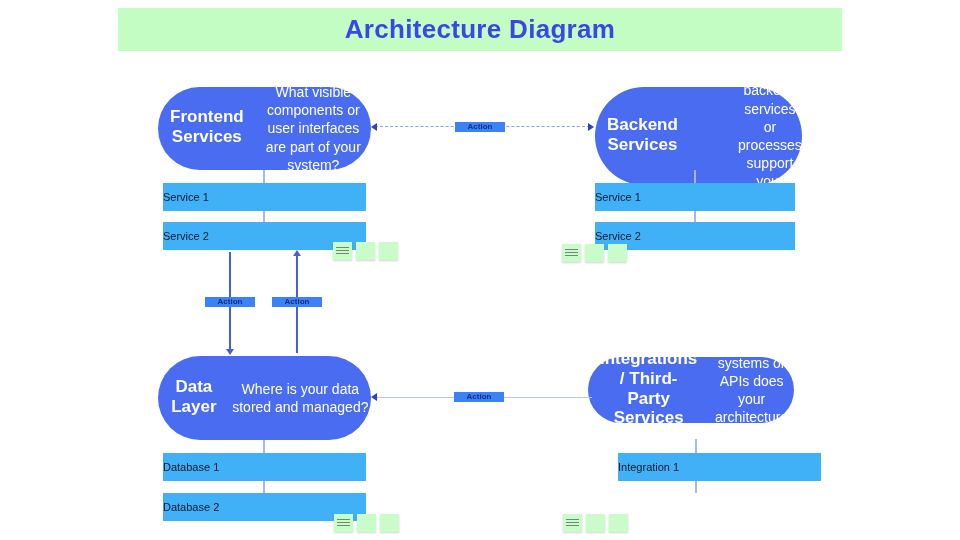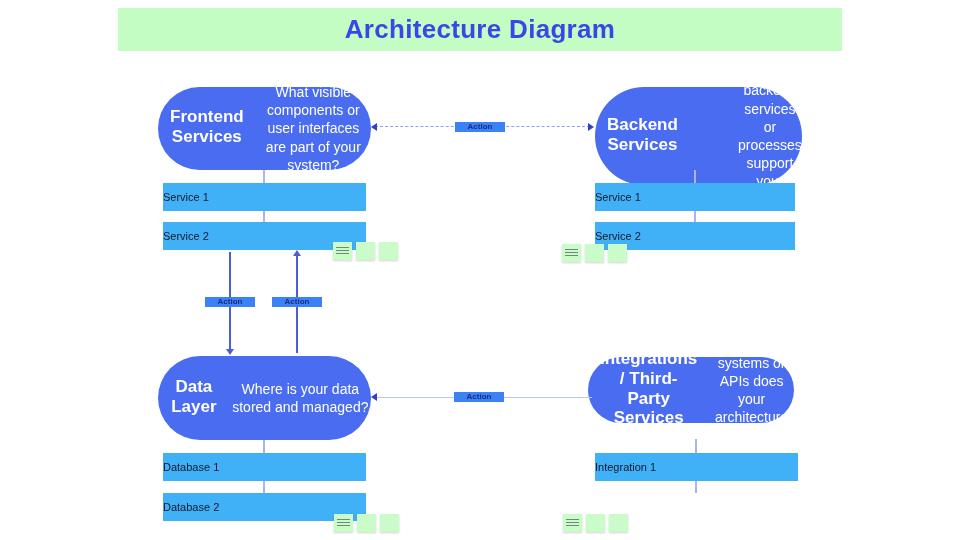--- a/index.html
+++ b/index.html
@@ -29,21 +29,21 @@
   .pill-title{font-size:17px;font-weight:700;line-height:1.15;margin-bottom:3px;padding:0 12px;}
   .pill-subtitle{font-size:14px;font-weight:500;line-height:1.3;max-width:184px;}
   
   .row{
     position:absolute;height:28px;background:var(--row-bg,#41B1F7);
     display:flex;align-items:center;justify-content:flex-start;
     font-size:11px;font-weight:400;color:var(--row-text,#17172B);
   }
   .col-left{left:163px;width:203px;}
   .col-bleft{left:595px;width:200px;}
-  .col-ileft{left:595px;width:203px;}
+  .col-ileft{left:618px;width:203px;}
   .r1{top:183px;} .r2{top:222px;}
   .r3{top:453px;} .r4{top:493px;}
   
   .stub{position:absolute;width:2px;background:var(--connector-stub,#A8B4F6);}
   
   .hline-dashed{position:absolute;height:0;border-top:1px dashed var(--connector-dash,#8C9DF3);}
   .hline-light{position:absolute;height:0;border-top:1px solid var(--connector-light,#B9C6F7);}
   .vline-strong{position:absolute;width:2px;background:var(--connector-strong,#4A5ED8);}
   
   .arrow{position:absolute;width:0;height:0;}

